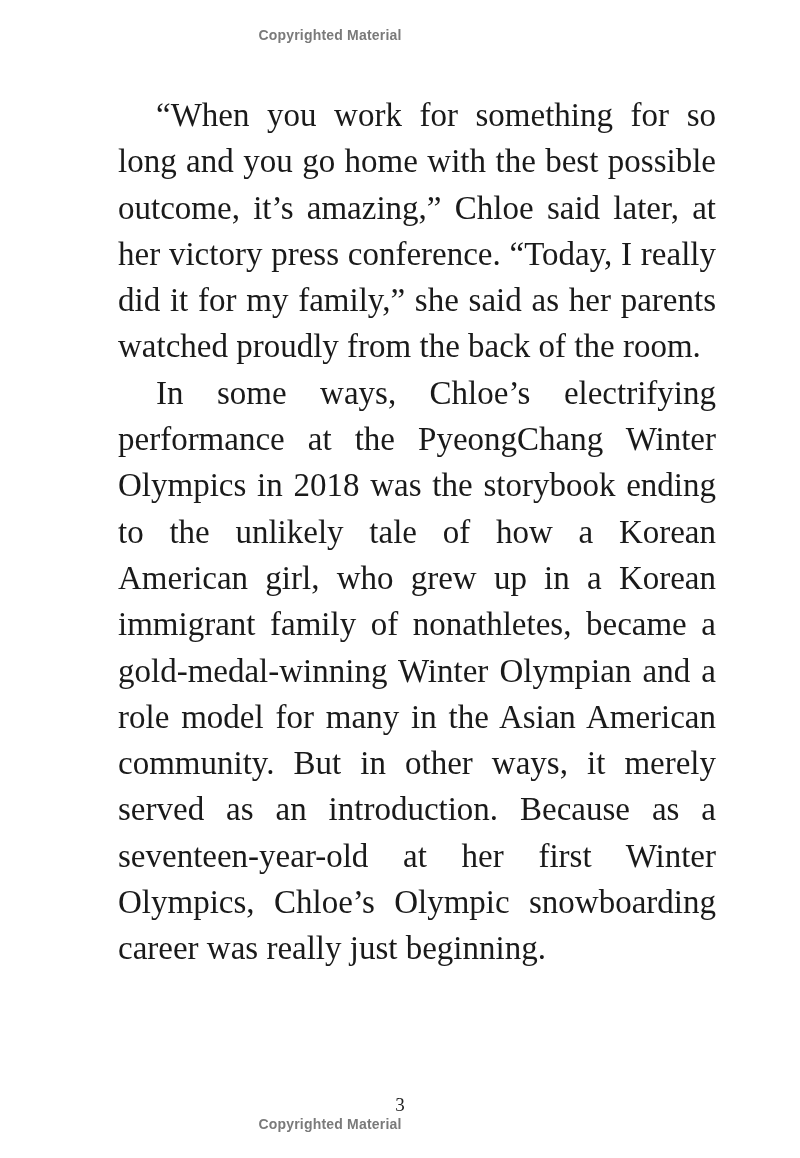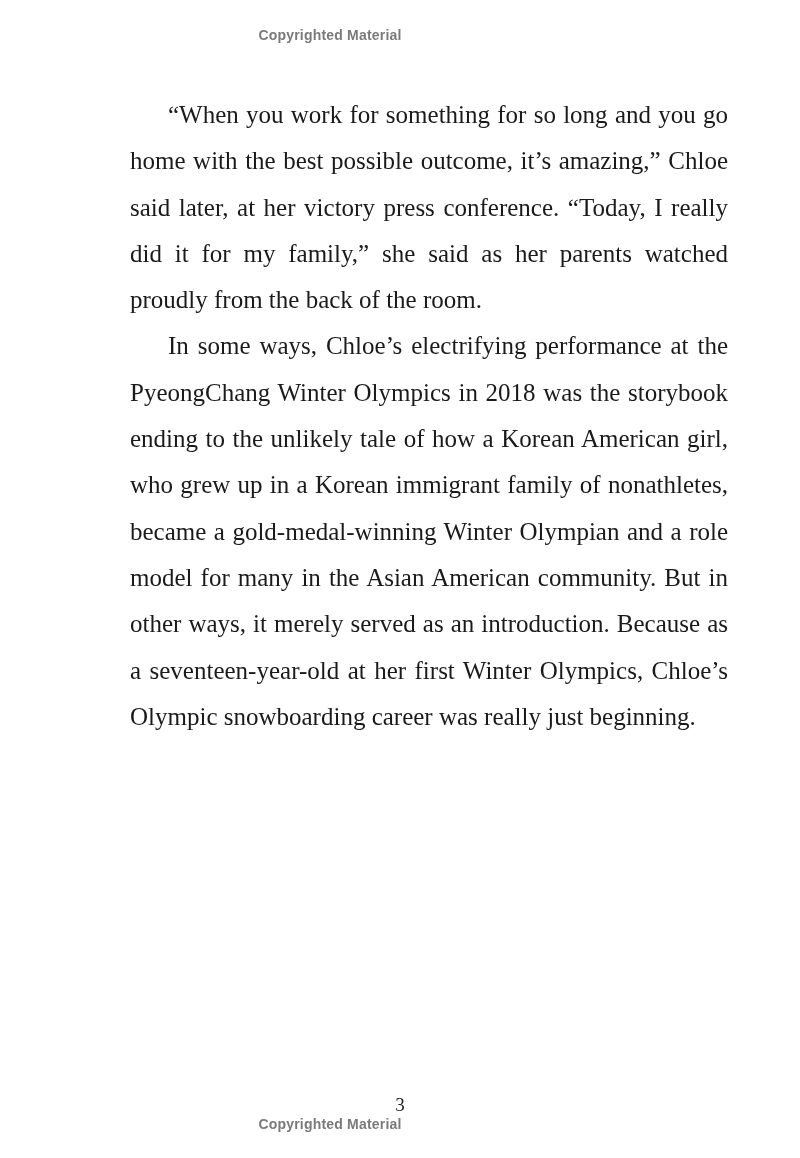--- a/index.html
+++ b/index.html
@@ -5,22 +5,22 @@
   html, body { margin: 0; padding: 0; background: #ffffff; }
   body { width: 800px; height: 1158px; position: relative; overflow: hidden; }
   .watermark {
     position: absolute; left: 0; width: 660px; text-align: center;
     font-family: "Liberation Sans", sans-serif; font-weight: bold;
     font-size: 14px; color: #7a7a7a; letter-spacing: 0.2px;
   }
   .wm-top { top: 27px; }
   .wm-bottom { top: 1116px; }
   .content {
-    position: absolute; left: 130px; top: 92px; width: 598px;
-    font-family: "Liberation Serif", serif; font-size: 25px;
+    position: absolute; left: 118px; top: 92px; width: 598px;
+    font-family: "Liberation Serif", serif; font-size: 33px;
     line-height: 46.3px; color: #1a1a1a;
   }
   .content p {
     margin: 0; text-indent: 38px; text-align: justify;
   }
   .page-number {
     position: absolute; left: 0; width: 800px; top: 1094px; text-align: center;
     font-family: "Liberation Serif", serif; font-size: 19px; color: #222;
   }
 </style>

